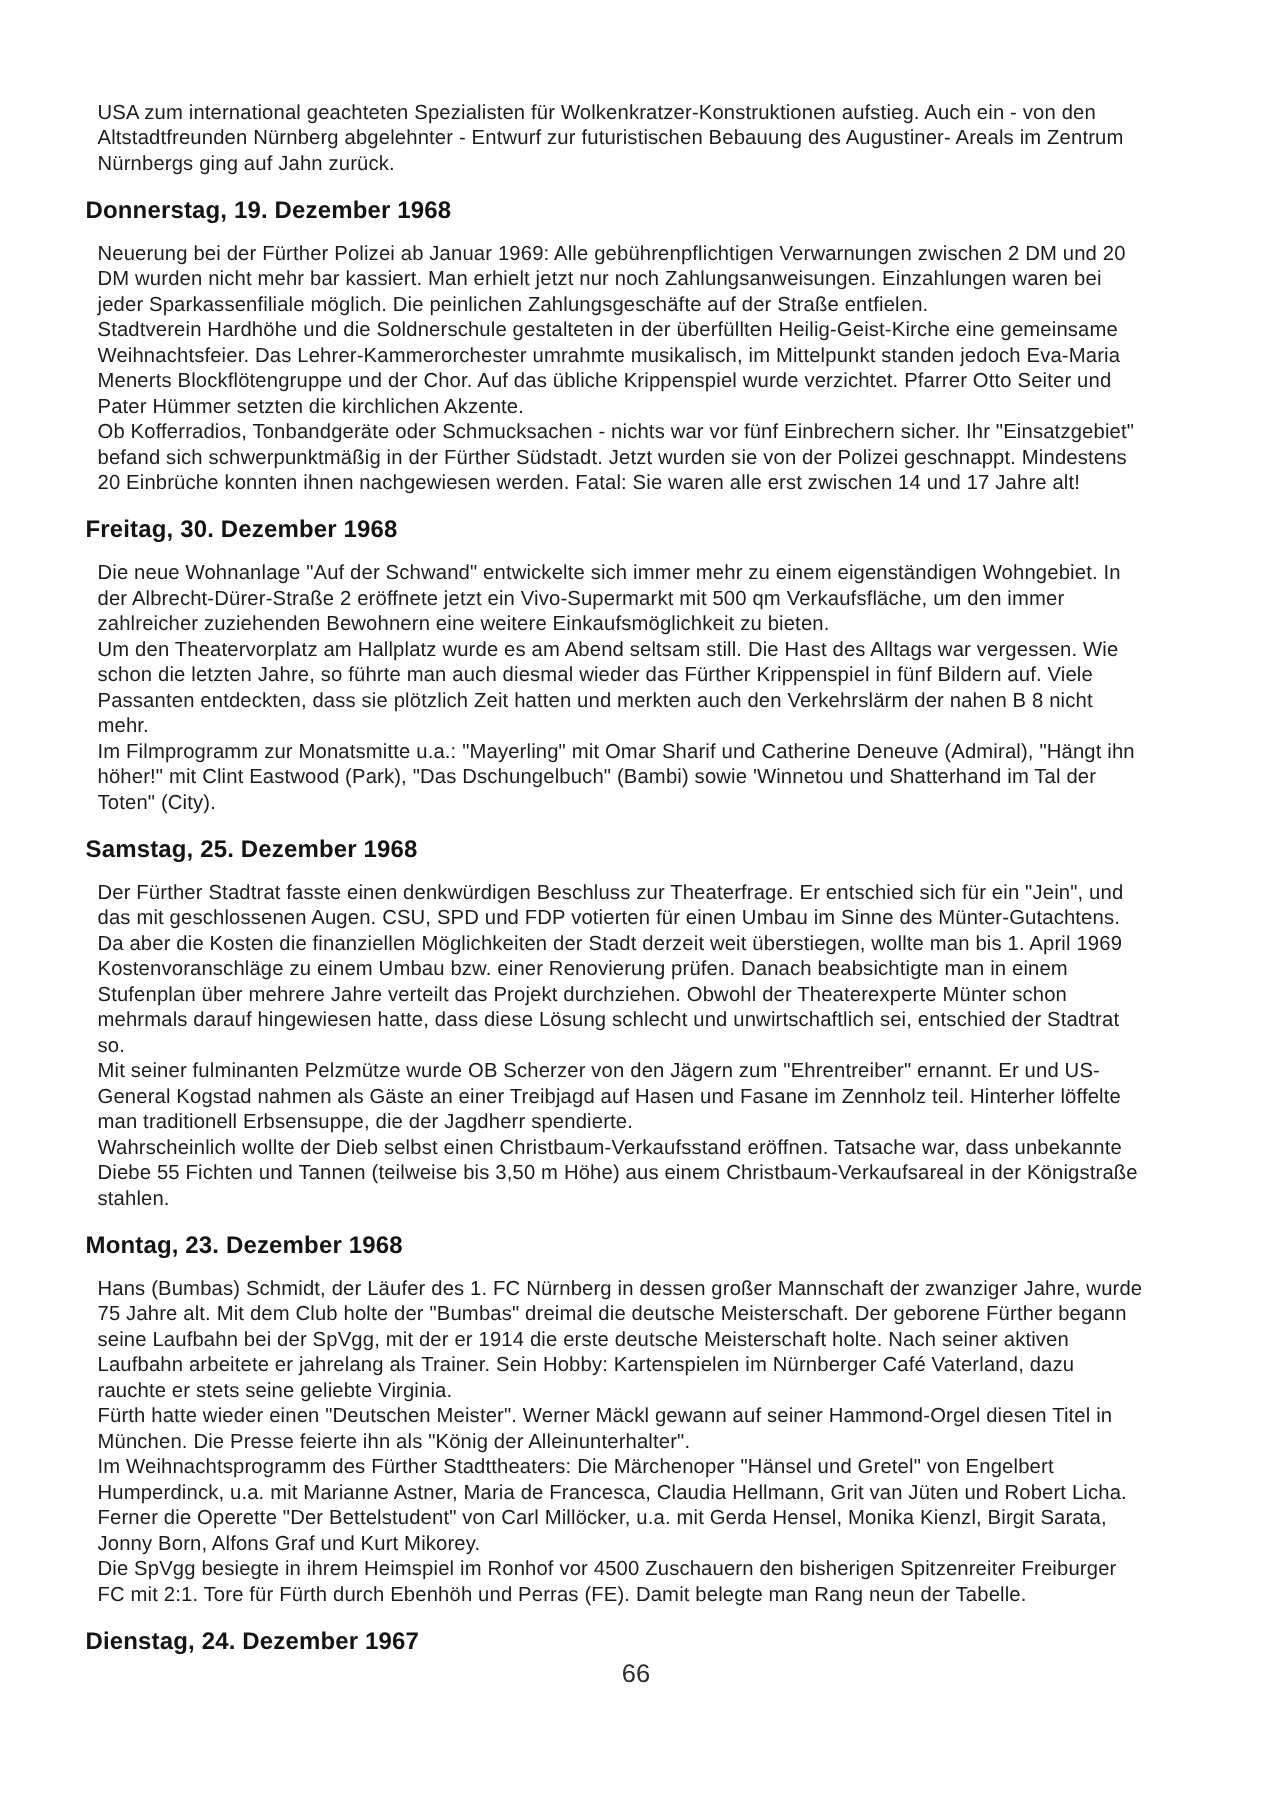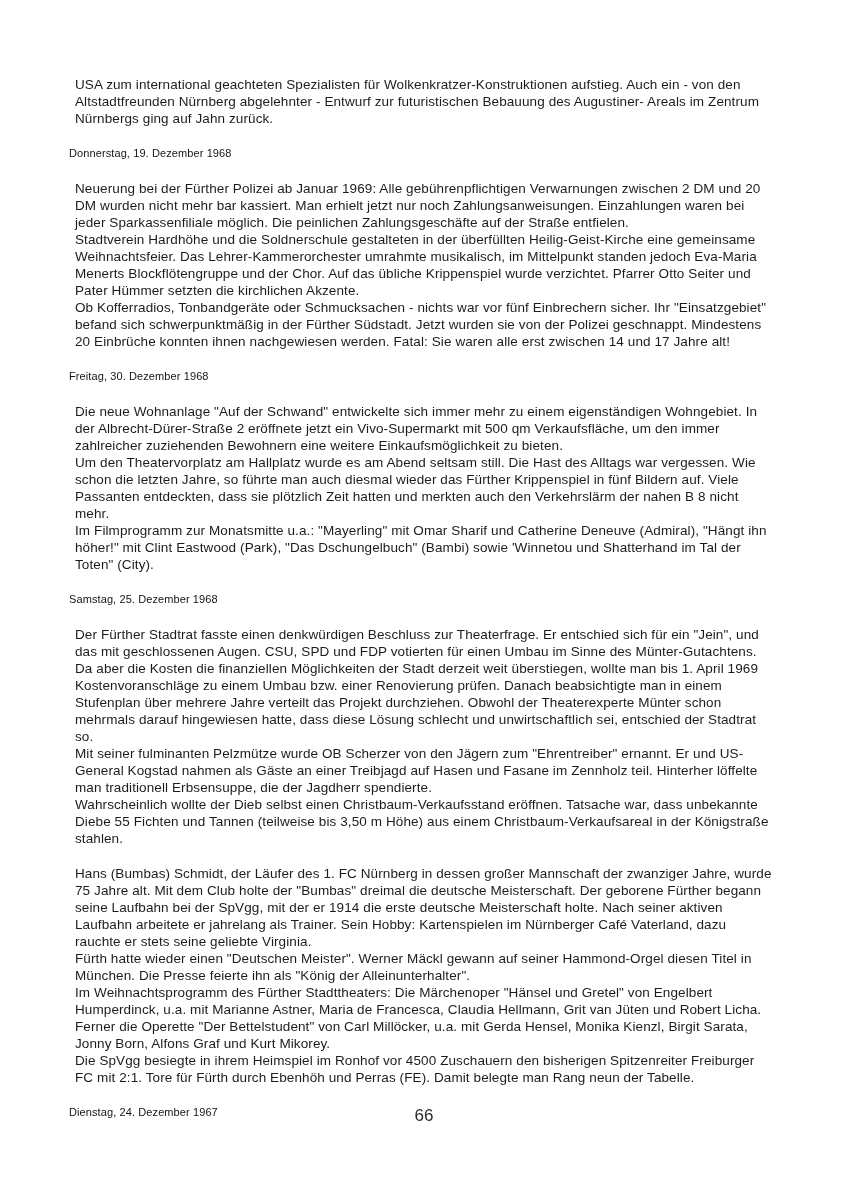--- a/index.html
+++ b/index.html
@@ -16,32 +16,32 @@
     font-family: "Liberation Sans", sans-serif;
     color: #1c1c1c;
   }
   .content {
     position: absolute;
     left: 57px;
     top: 58px;
     width: 740px;
   }
   .para {
-    margin: 18px;
+    margin: 8px;
     font-size: 13.5px;
     line-height: 17px;
     white-space: pre;
     letter-spacing: 0.1px;
     color: #1c1c1c;
   }
   .heading {
-    margin: 15px 0 11px 12px;
-    font-size: 11px;
+    margin: 15px 0 11px 0;
+    font-size: 16px;
     line-height: 17px;
-    font-weight: 400;
+    font-weight: 700;
     white-space: pre;
     letter-spacing: 0.1px;
     color: #141414;
   }
   .page-number {
     position: absolute;
     top: 1106px;
     left: 0;
     width: 848px;
     text-align: center;
@@ -92,20 +92,21 @@
 Stufenplan über mehrere Jahre verteilt das Projekt durchziehen. Obwohl der Theaterexperte Münter schon
 mehrmals darauf hingewiesen hatte, dass diese Lösung schlecht und unwirtschaftlich sei, entschied der Stadtrat
 so.
 Mit seiner fulminanten Pelzmütze wurde OB Scherzer von den Jägern zum "Ehrentreiber" ernannt. Er und US-
 General Kogstad nahmen als Gäste an einer Treibjagd auf Hasen und Fasane im Zennholz teil. Hinterher löffelte
 man traditionell Erbsensuppe, die der Jagdherr spendierte.
 Wahrscheinlich wollte der Dieb selbst einen Christbaum-Verkaufsstand eröffnen. Tatsache war, dass unbekannte
 Diebe 55 Fichten und Tannen (teilweise bis 3,50 m Höhe) aus einem Christbaum-Verkaufsareal in der Königstraße
 stahlen.</p>
 
+    <h2 class="heading">Montag, 23. Dezember 1968</h2>
     <p class="para">Hans (Bumbas) Schmidt, der Läufer des 1. FC Nürnberg in dessen großer Mannschaft der zwanziger Jahre, wurde
 75 Jahre alt. Mit dem Club holte der "Bumbas" dreimal die deutsche Meisterschaft. Der geborene Fürther begann
 seine Laufbahn bei der SpVgg, mit der er 1914 die erste deutsche Meisterschaft holte. Nach seiner aktiven
 Laufbahn arbeitete er jahrelang als Trainer. Sein Hobby: Kartenspielen im Nürnberger Café Vaterland, dazu
 rauchte er stets seine geliebte Virginia.
 Fürth hatte wieder einen "Deutschen Meister". Werner Mäckl gewann auf seiner Hammond-Orgel diesen Titel in
 München. Die Presse feierte ihn als "König der Alleinunterhalter".
 Im Weihnachtsprogramm des Fürther Stadttheaters: Die Märchenoper "Hänsel und Gretel" von Engelbert
 Humperdinck, u.a. mit Marianne Astner, Maria de Francesca, Claudia Hellmann, Grit van Jüten und Robert Licha.
 Ferner die Operette "Der Bettelstudent" von Carl Millöcker, u.a. mit Gerda Hensel, Monika Kienzl, Birgit Sarata,

